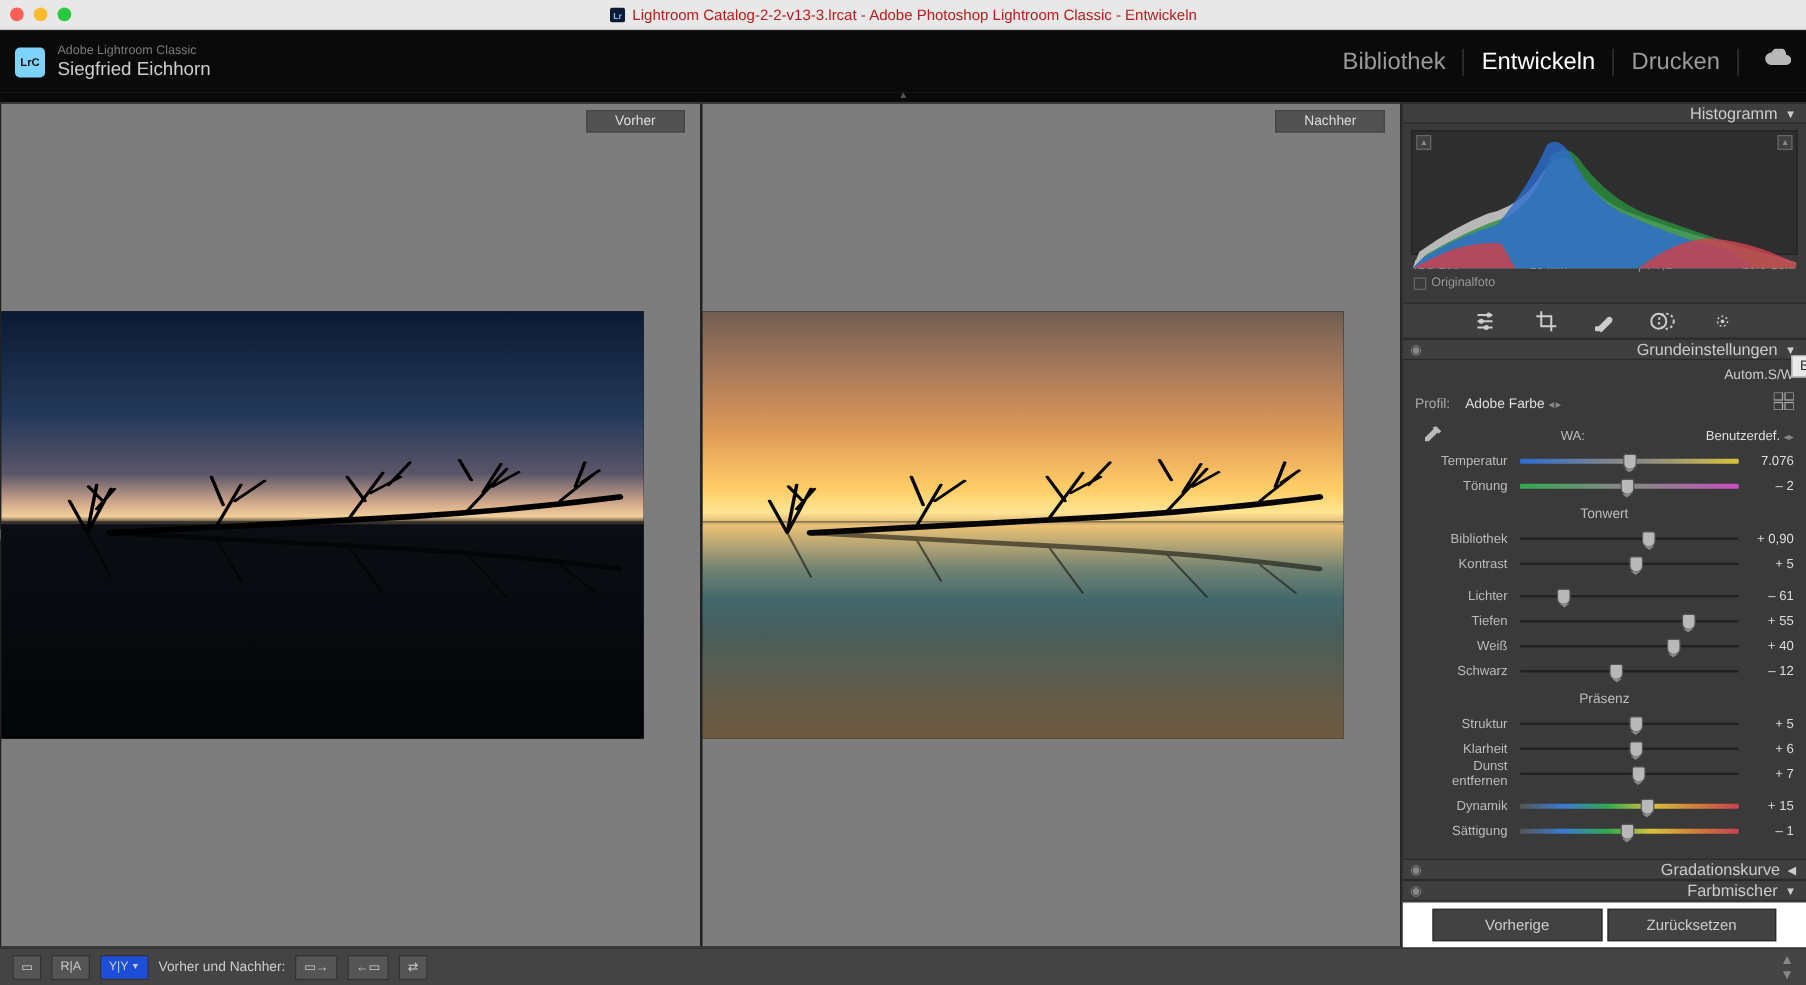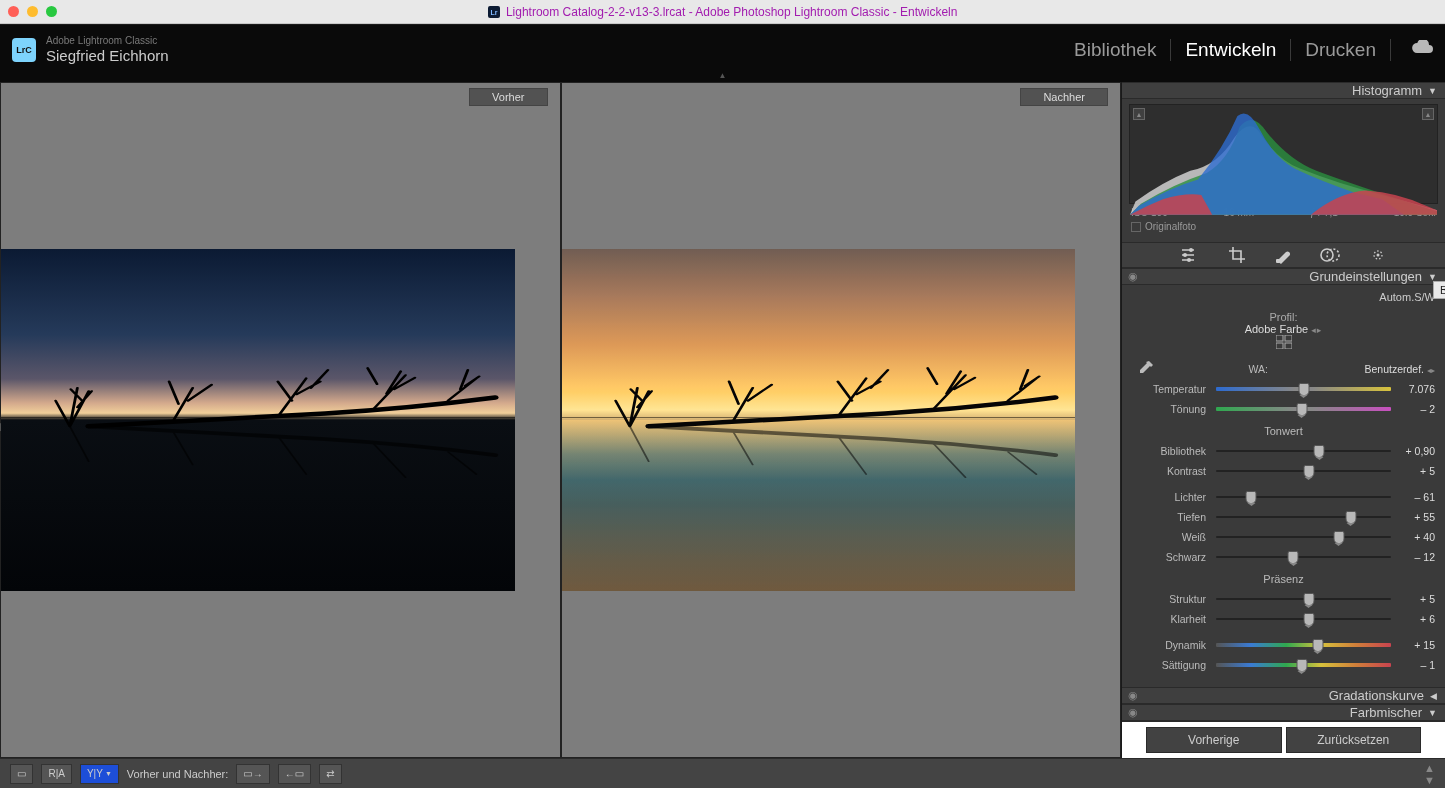--- a/index.html
+++ b/index.html
@@ -3,21 +3,21 @@
 <meta charset="utf-8">
 <style>
 * { margin: 0; padding: 0; box-sizing: border-box; font-family: -apple-system, "Helvetica Neue", Arial, sans-serif; user-select: none; }
 body { width: 1445px; height: 788px; background: #333; overflow: hidden; color: #bbb; font-size: 11px; }
 
 
 .titlebar { height: 24px; background: #e8e8e8; display: flex; align-items: center; padding: 0 8px; position: relative; border-bottom: 1px solid #c8c8c8; }
 .traffic { display: flex; gap: 8px; }
 .dot { width: 11px; height: 11px; border-radius: 50%; }
 .dot.r { background: #ff5f57; } .dot.y { background: #febc2e; } .dot.g { background: #28c840; }
-.win-title { position: absolute; left: 0; right: 0; text-align: center; font-size: 12px; color: #a21caf; pointer-events: none; }
+.win-title { position: absolute; left: 0; right: 0; text-align: center; font-size: 12px; color: #b91c1c; pointer-events: none; }
 .win-title svg { vertical-align: -2px; margin-right: 3px; }
 
 
 .topbar { height: 50px; background: #0a0a0a; display: flex; align-items: center; padding: 0 12px; border-top: 1px solid #1a1a1a; }
 .lrc-badge { width: 24px; height: 24px; background: #7dd3fc; border-radius: 4px; display: flex; align-items: center; justify-content: center; font-size: 9px; font-weight: 700; color: #111; font-family: Arial; }
 .identity { margin-left: 10px; line-height: 1.15; }
 .identity .prod { font-size: 10px; color: #7a7a7a; }
 .identity .user { font-size: 15px; color: #ccc; }
 .module-nav { margin-left: auto; display: flex; align-items: center; gap: 14px; font-size: 19px; color: #9a9a9a; }
 .module-nav .mod { cursor: pointer; }
@@ -67,21 +67,21 @@
 .tool svg { display: block; }
 
 
 .basic { padding: 6px 10px 10px; position: relative; }
 .auto-bw { display: flex; justify-content: flex-end; gap: 0; font-size: 11px; color: #ccc; margin-bottom: 8px; }
 .tooltip-float { position: absolute; right: -62px; top: -4px; background: #e9e9e9; color: #222; font-size: 11px; padding: 2px 6px; border: 1px solid #aaa; z-index: 5; }
 .row { display: flex; align-items: center; margin-bottom: 4px; height: 16px; }
 .row .lbl { width: 80px; text-align: right; font-size: 10.5px; color: #bbb; padding-right: 6px; }
 .row .val { width: 40px; text-align: right; font-size: 10.5px; color: #ddd; font-variant-numeric: tabular-nums; white-space: nowrap; }
 .row.heading { justify-content: center; color: #bbb; font-size: 11px; margin: 6px 0 4px; }
-.profile-row { display:flex; align-items:center; gap:0; margin-bottom:10px;flex-direction:column; }
+.profile-row { display:flex; align-items:center; gap:12px; margin-bottom:10px; }
 .profile-row .plbl { font-size:11px; color:#aaa; }
 .profile-row .pval { font-size:11px; color:#ddd; flex:1; }
 .profile-row .arrows { color:#888; font-size:9px; letter-spacing:1px; }
 .profile-row .grid-icon { color:#999; }
 .dropper { width:26px; height:26px; display:flex; align-items:center; justify-content:center; color:#aaa; }
 
 
 .slider { flex: 1; height: 14px; position: relative; margin: 0 4px; }
 .track { position: absolute; top: 6px; left: 0; right: 0; height: 2px; background: #222; border-radius: 1px; }
 .track.temp { background: linear-gradient(90deg, #2d6bd0, #888 45%, #888 55%, #d7c23c); height: 4px; top: 5px; }
@@ -369,20 +369,28 @@
           <span class="val">+ 5</span>
         </div>
       <div class="row">
           <span class="lbl">Klarheit</span>
           <span class="slider">
             <span class="track"></span>
             <span class="thumb" style="left:53%"></span>
           </span>
           <span class="val">+ 6</span>
         </div>
+      <div class="row">
+          <span class="lbl">Dunst entfernen</span>
+          <span class="slider">
+            <span class="track"></span>
+            <span class="thumb" style="left:54%"></span>
+          </span>
+          <span class="val">+ 7</span>
+        </div>
       <div style="height:6px"></div>
       <div class="row">
           <span class="lbl">Dynamik</span>
           <span class="slider">
             <span class="track vib"></span>
             <span class="thumb" style="left:58%"></span>
           </span>
           <span class="val">+ 15</span>
         </div>
       <div class="row">

